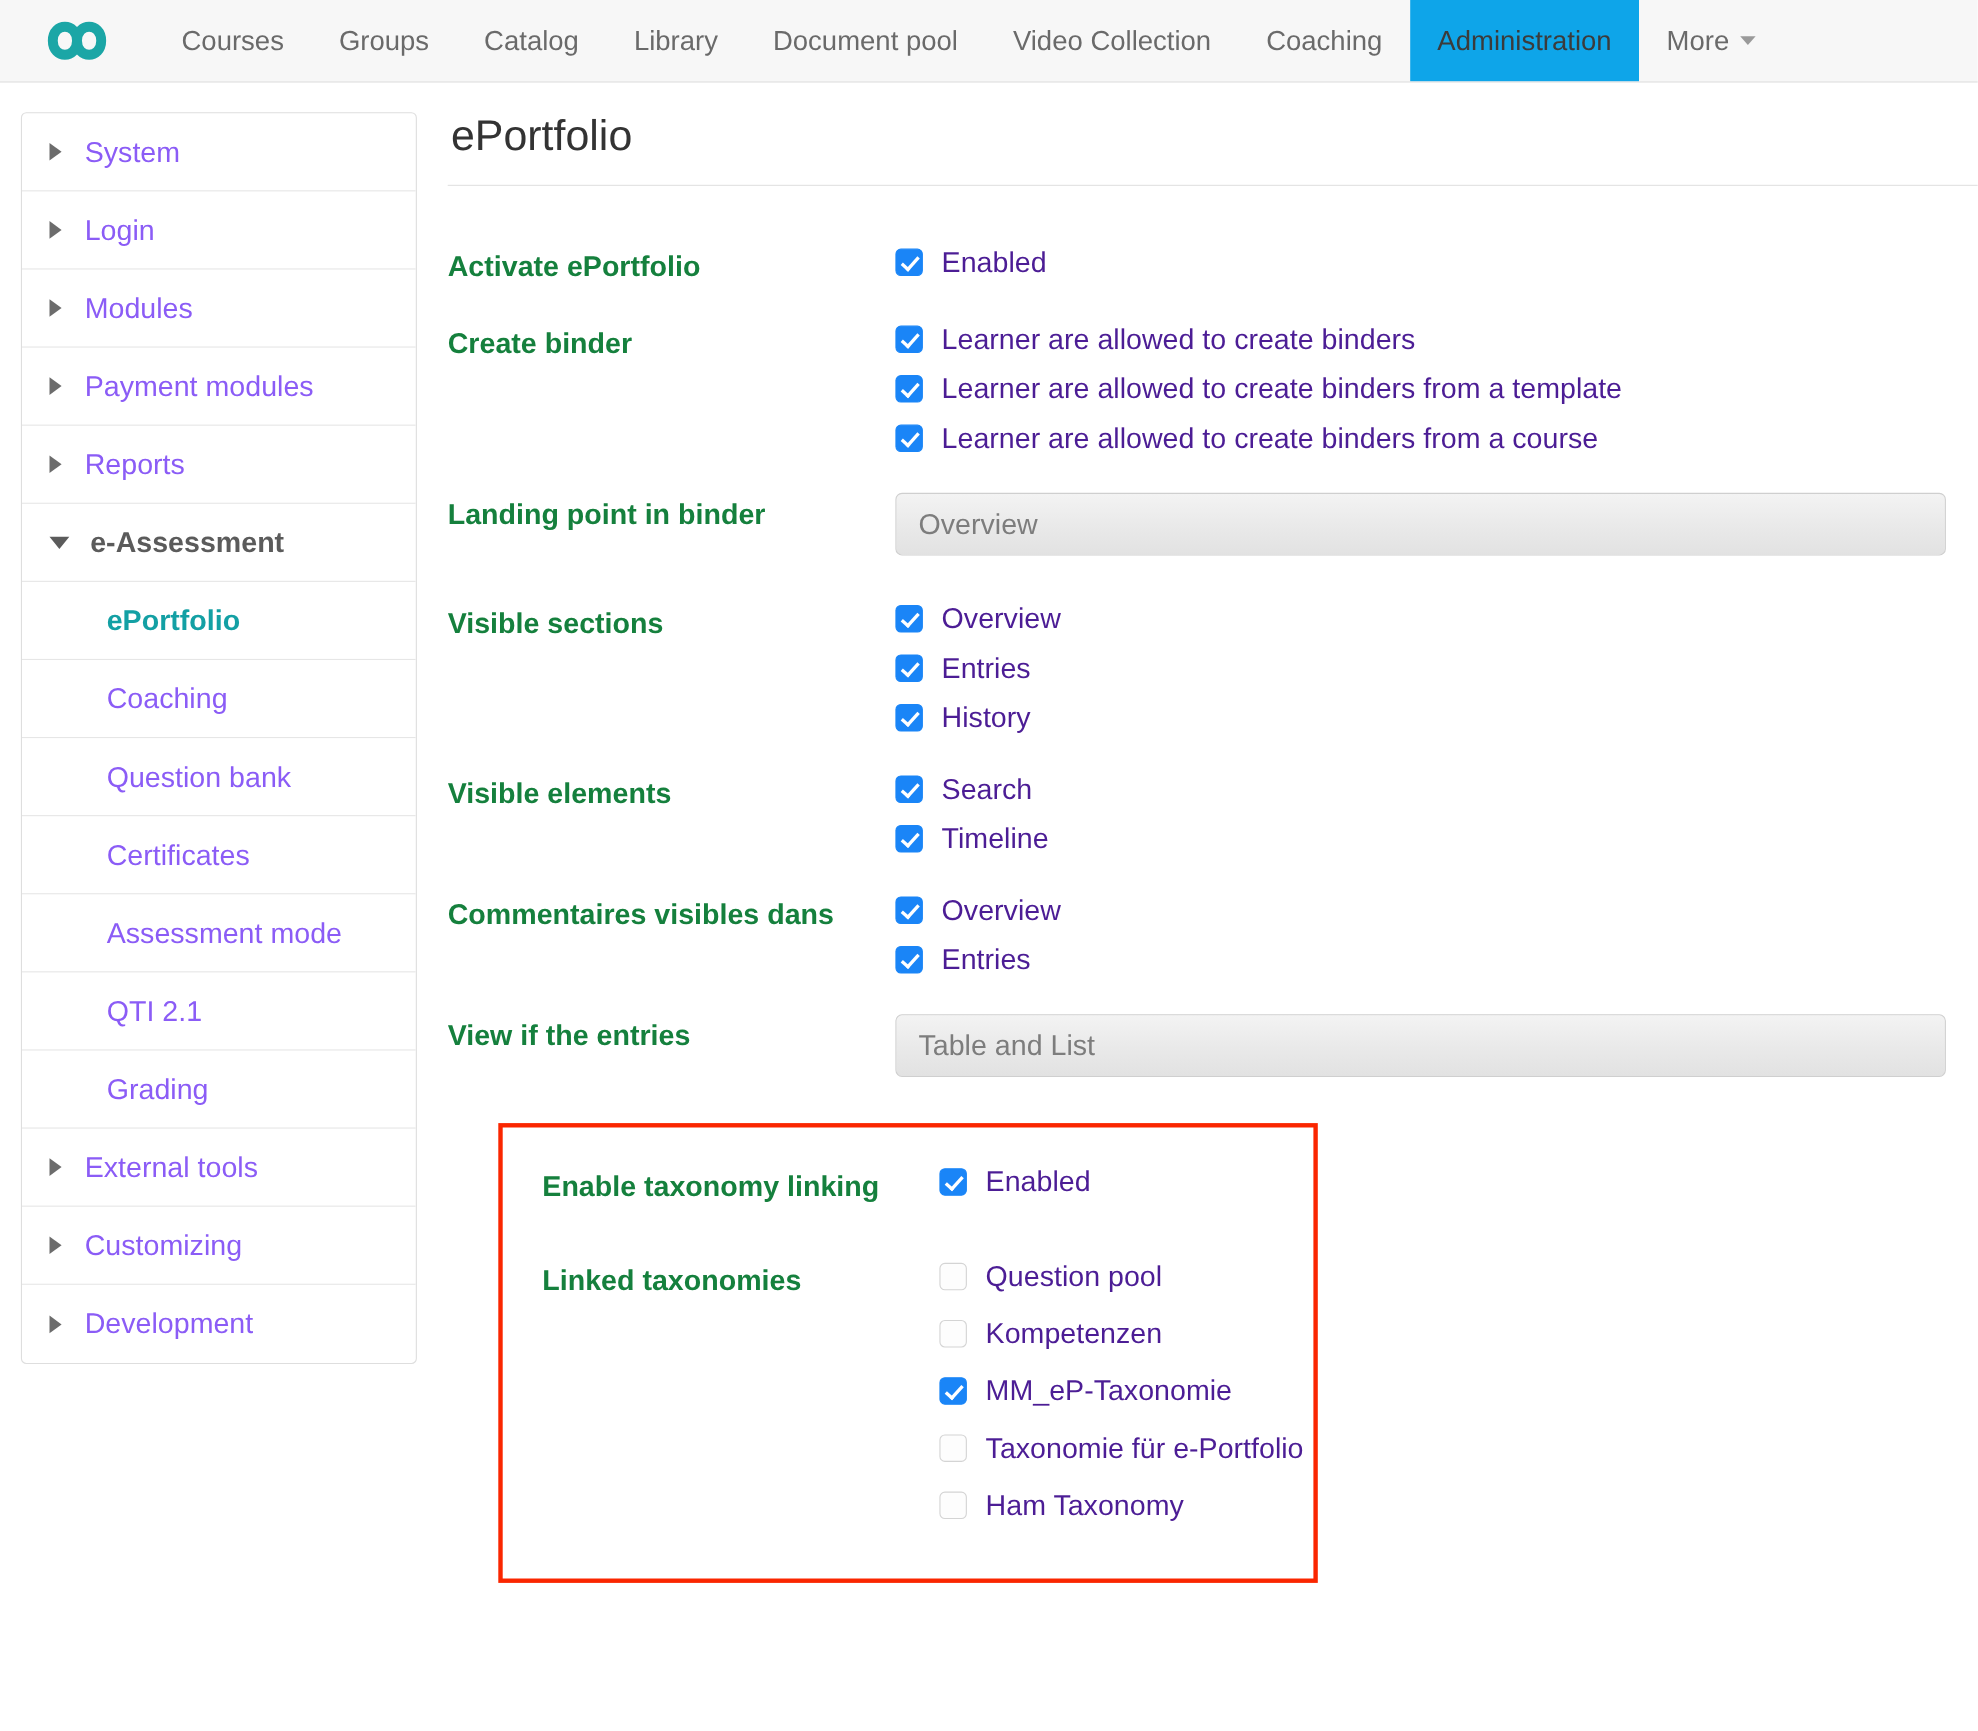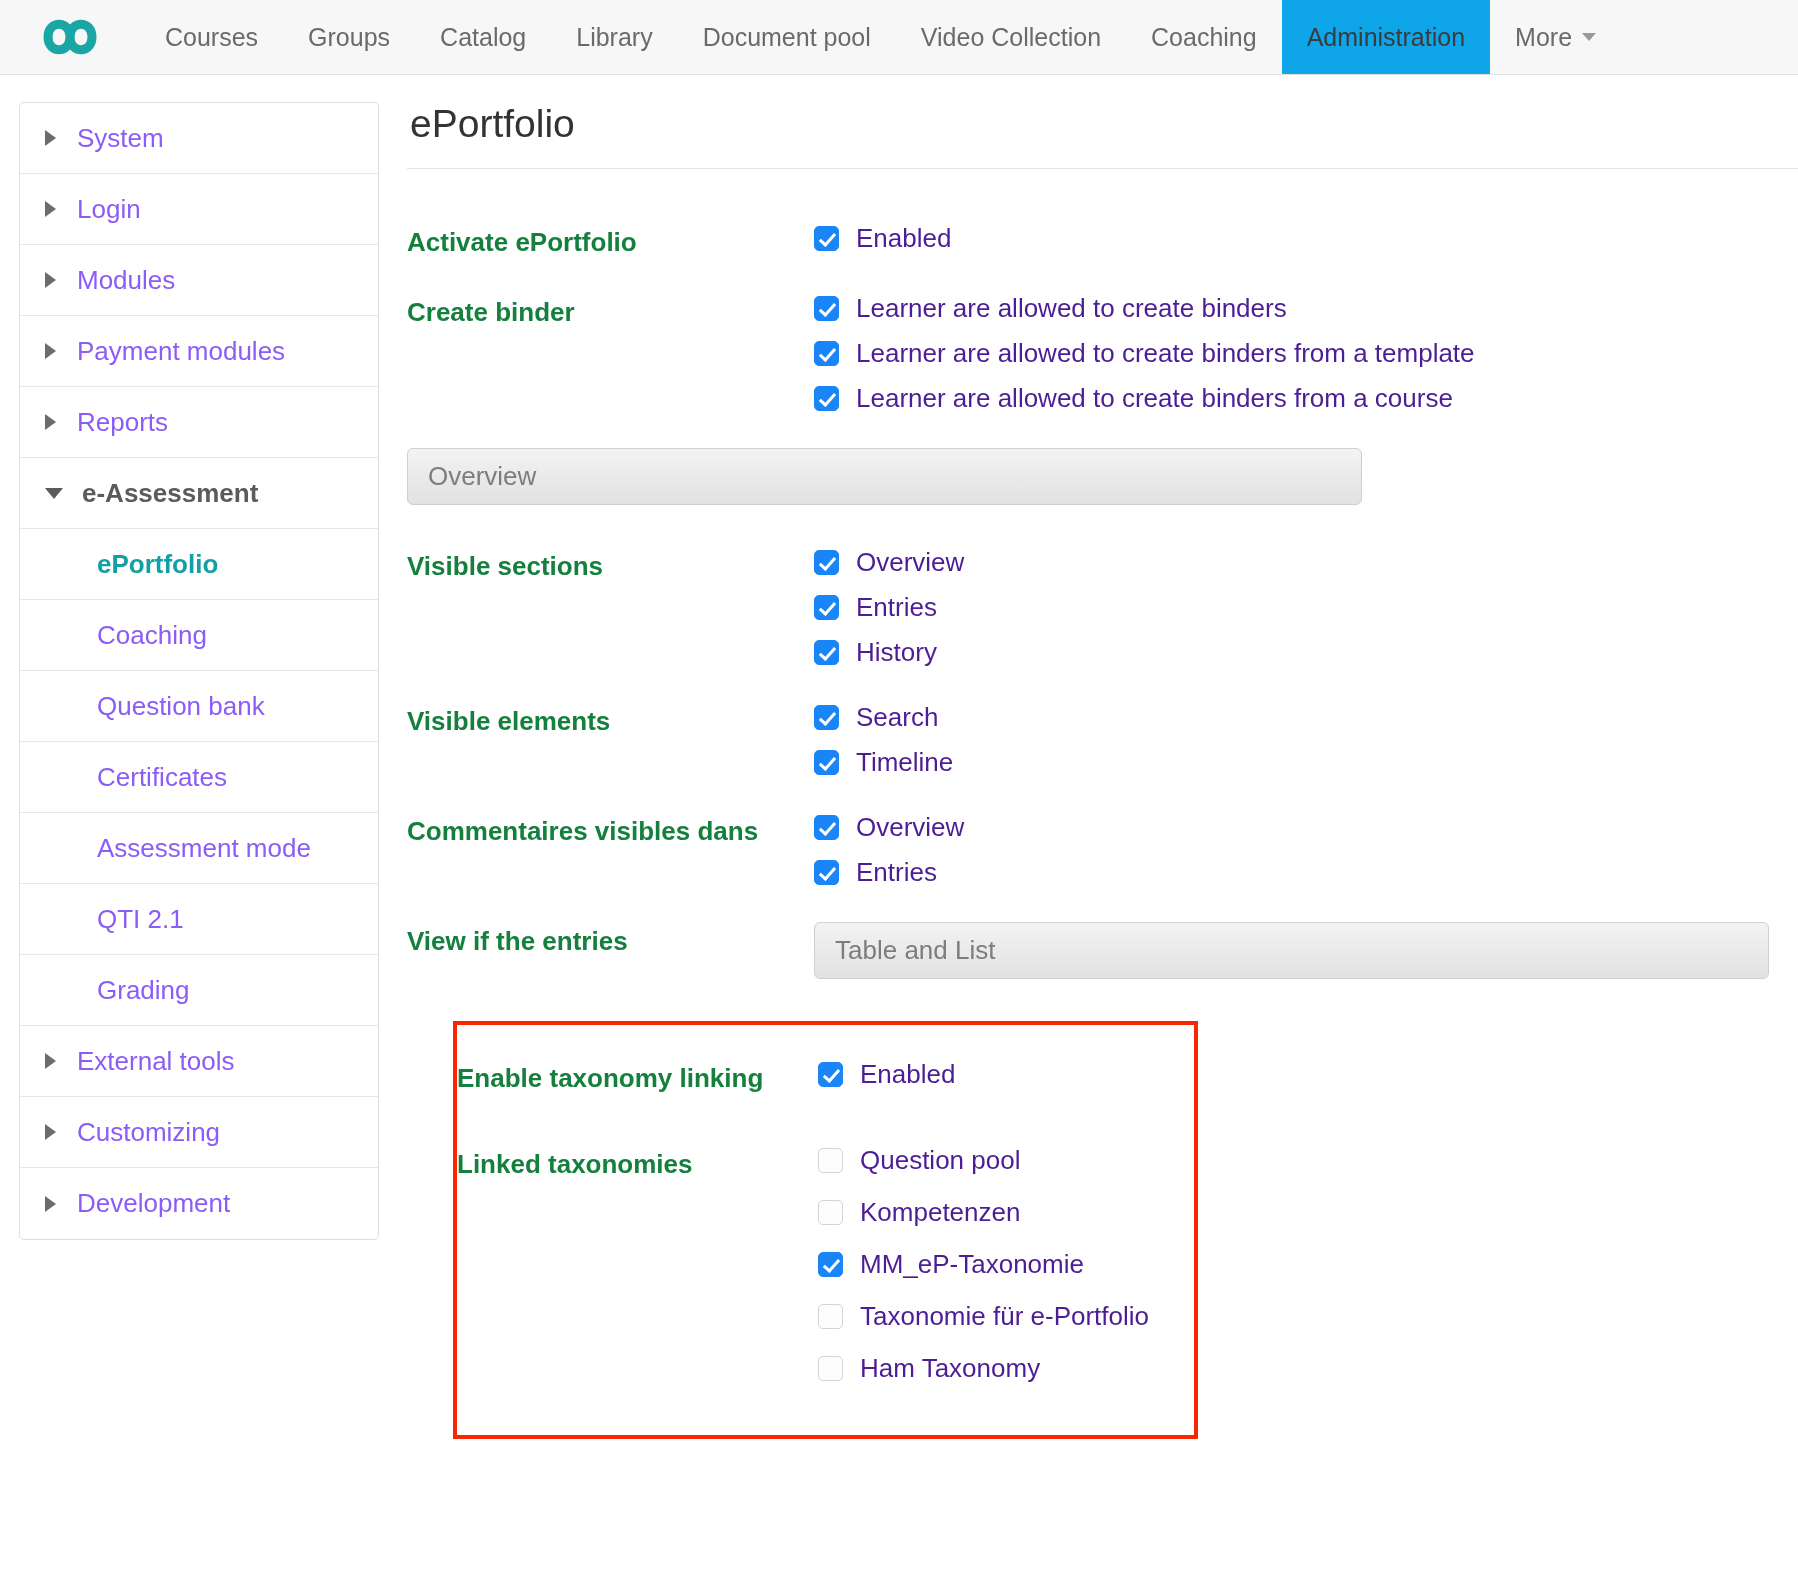--- a/index.html
+++ b/index.html
@@ -200,21 +200,21 @@
 
   
   .highlight-box {
     border: 4px solid #fa2600;
     padding: 34px 0 30px 0;
     margin-left: 46px;
     margin-top: 24px;
     width: 745px;
   }
   .highlight-box .form-label { width: 361px; flex: 0 0 361px; }
-  .highlight-box .form-row { margin-bottom: 34px; }
+  .highlight-box .form-row { margin-bottom: 34px; padding-left: 36px; }
   .highlight-box .form-row:last-child { margin-bottom: 0; }
   .highlight-box .check-line { margin-bottom: 21px; }
 </style>
 </head>
 <body>
 
 <div class="topnav">
   <div class="brand">
     <svg width="104" height="62" viewBox="0 0 104 62">
       <path d="M30 31 C30 14, 8 14, 8 31 C8 48, 30 48, 30 31 Z M30 31 C30 14, 52 14, 52 31 C52 48, 30 48, 30 31 Z" fill="none" stroke="#1ba6a6" stroke-width="9" transform="translate(22,0)"></path>
@@ -340,20 +340,21 @@
           <span class="check-label">Learner are allowed to create binders from a template</span>
         </div>
         <div class="check-line">
           <span class="cb on"></span>
           <span class="check-label">Learner are allowed to create binders from a course</span>
         </div>
       </div>
     </div>
 
     <div class="form-row row-select">
+      <div class="form-label">Landing point in binder</div>
       <div class="form-control">
         <div class="select-box">
           <span>Overview</span>
         </div>
       </div>
     </div>
 
     <div class="form-row">
       <div class="form-label">Visible sections</div>
       <div class="form-control">

